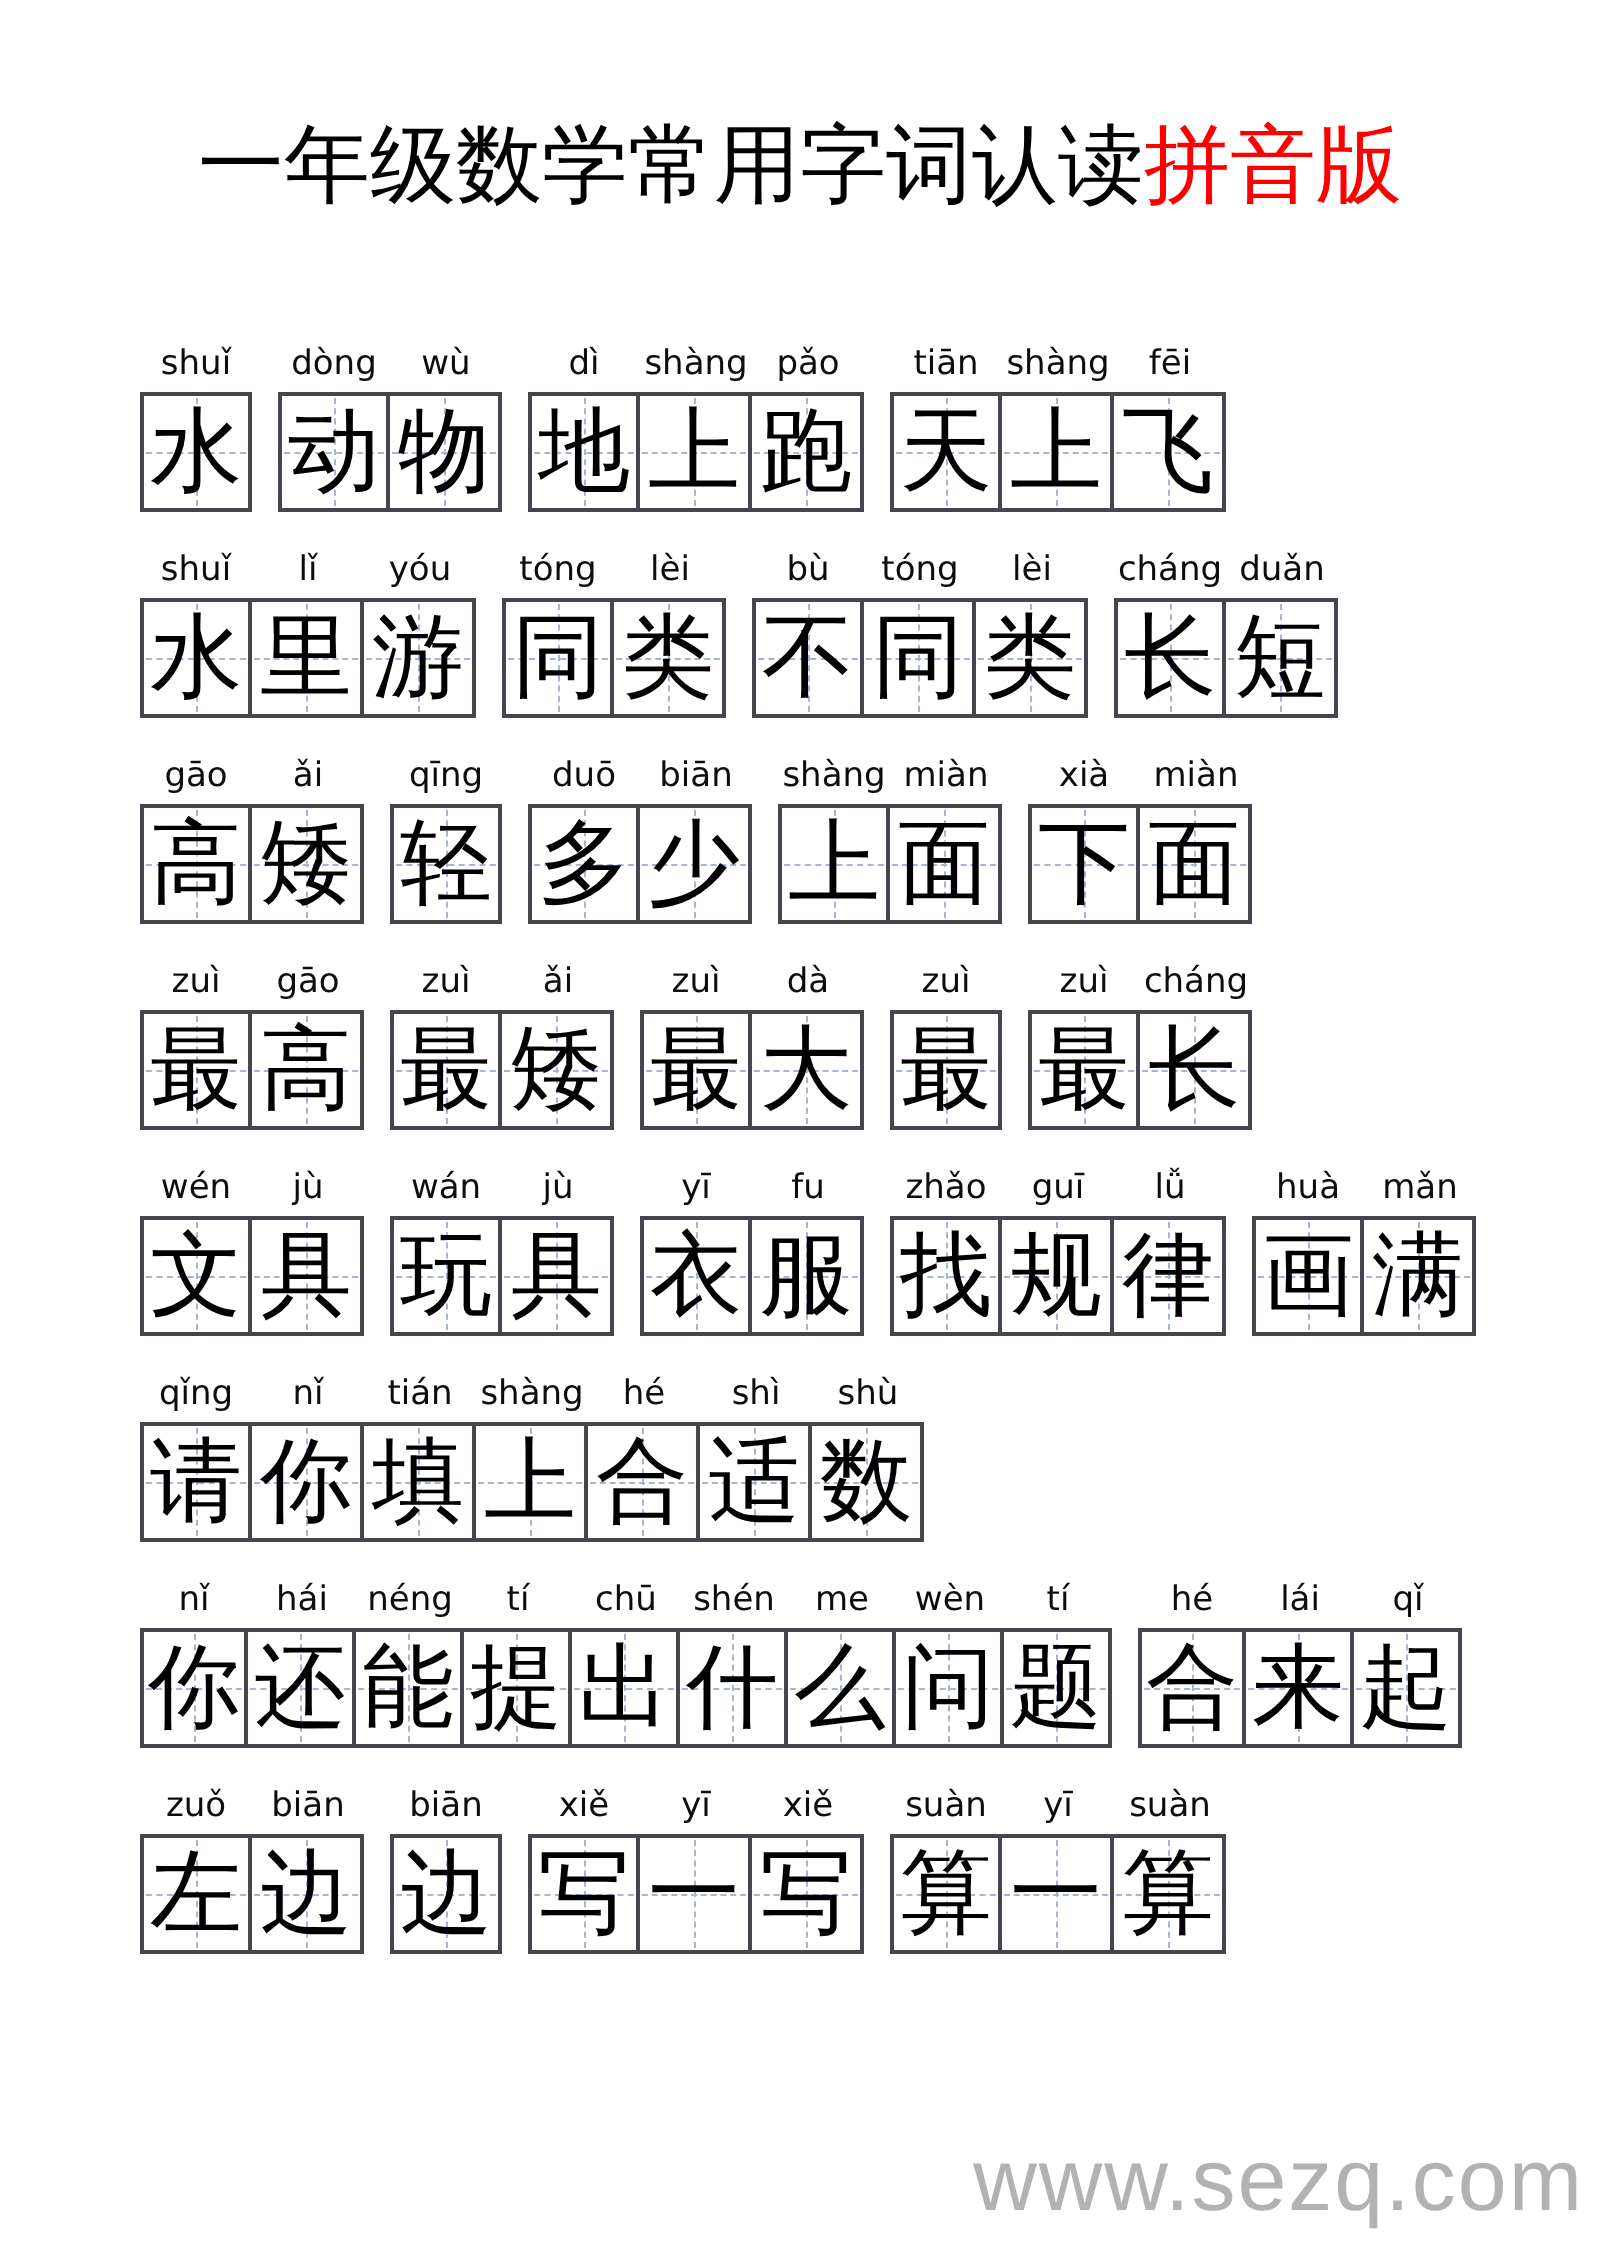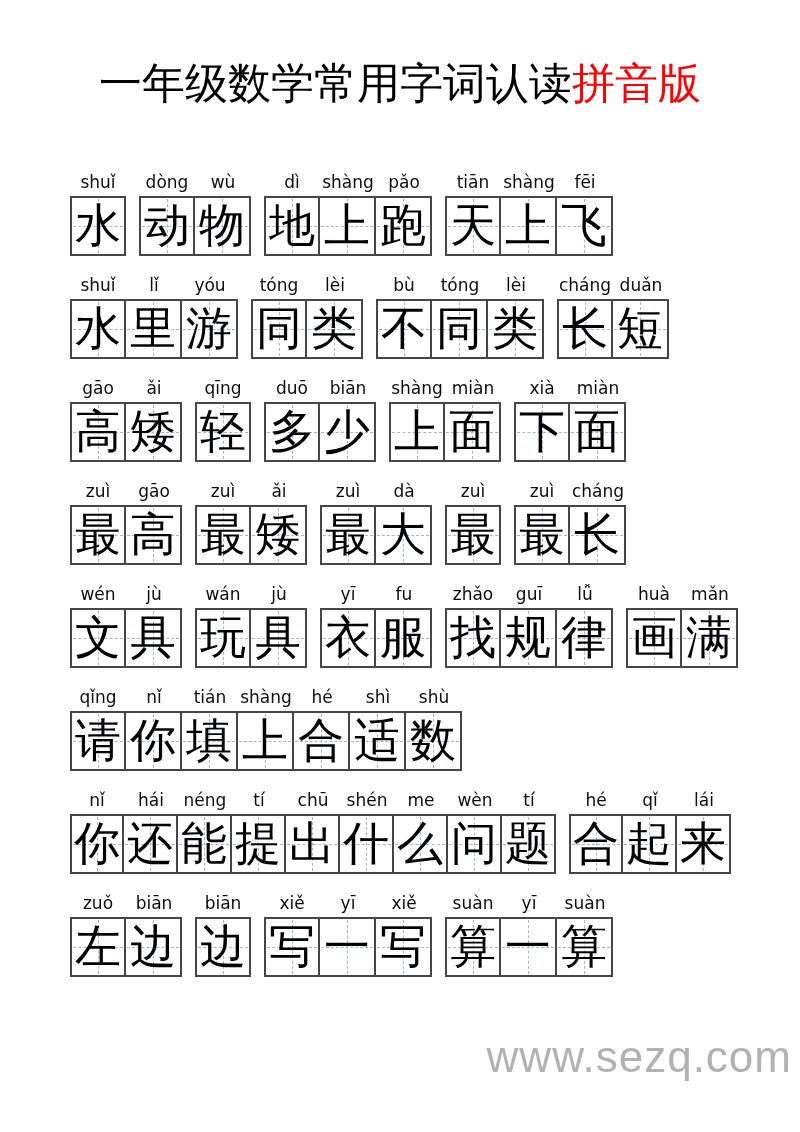--- a/index.html
+++ b/index.html
@@ -76,21 +76,21 @@
   .zi {
     position: relative;
     z-index: 1;
     font-size: 46px;
     line-height: 1;
     color: #000;
     font-family: "Liberation Serif", serif;
   }
   .watermark {
     position: absolute;
-    top: 1032px;
+    top: 1066px;
     right: 8px;
     font-size: 44px;
     color: var(--watermark-gray, #b2b2b2);
     font-family: "Liberation Sans", sans-serif;
     letter-spacing: 1px;
   }
 </style>
 </head>
 <body>
 
@@ -545,29 +545,29 @@
         </div>
       </div>
       <div class="group">
         <div class="char-col">
           <div class="pinyin">hé</div>
           <div class="box">
             <span class="zi">合</span>
           </div>
         </div>
         <div class="char-col">
+          <div class="pinyin">lái</div>
+          <div class="box">
+            <span class="zi">来</span>
+          </div>
+        </div>
+        <div class="char-col">
           <div class="pinyin">qǐ</div>
           <div class="box">
             <span class="zi">起</span>
-          </div>
-        </div>
-        <div class="char-col">
-          <div class="pinyin">lái</div>
-          <div class="box">
-            <span class="zi">来</span>
           </div>
         </div>
       </div>
     </div>
     <div class="row">
       <div class="group">
         <div class="char-col">
           <div class="pinyin">zuǒ</div>
           <div class="box">
             <span class="zi">左</span>

